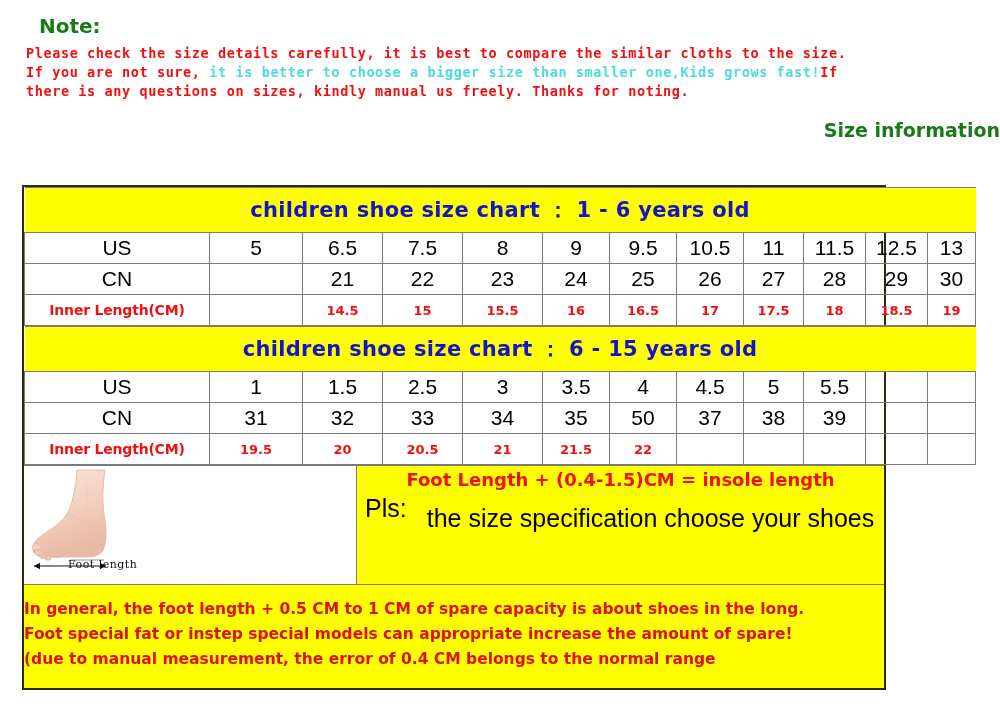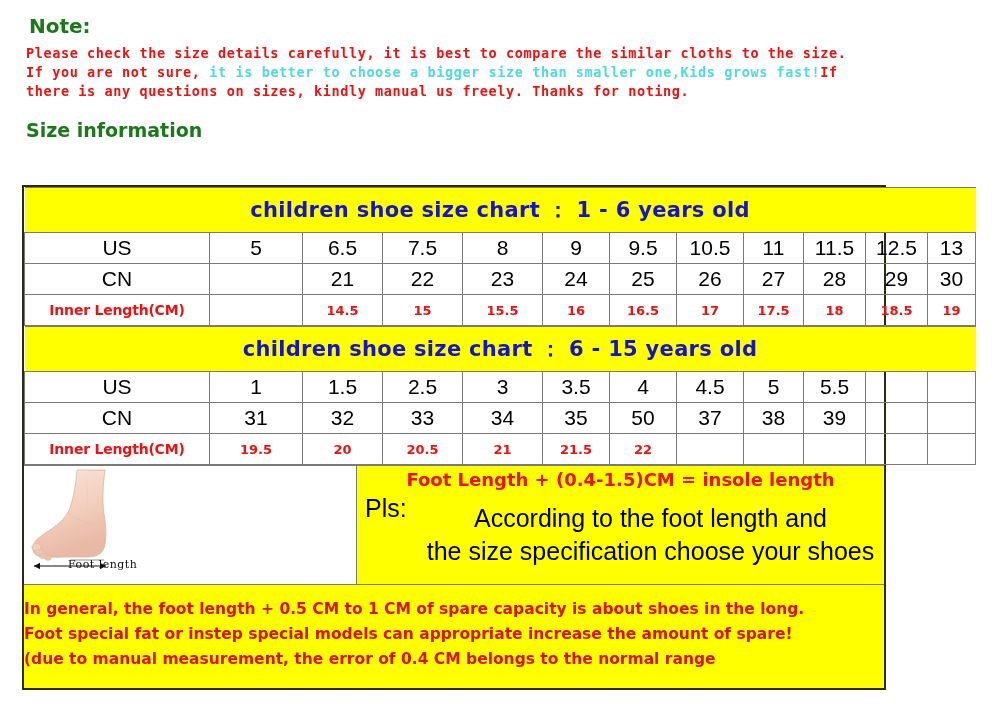--- a/index.html
+++ b/index.html
@@ -18,39 +18,40 @@
   
   .note-wrap {
     padding: 14px 0 0 26px;
   }
   .note-title {
     font-family: "DejaVu Sans", sans-serif;
     font-weight: bold;
     font-size: 20px;
     color: #1a7a1a;
     letter-spacing: 0px;
-    margin: 0 0 6px 3px;
+    margin: 0 0 6px 13px;
   }
   .note-lines {
     font-family: "DejaVu Sans Mono", monospace;
     font-size: 13.5px;
     font-weight: bold;
     line-height: 19px;
     letter-spacing: 0.6px;
     color: #ee1111;
     white-space: nowrap;
   }
   .note-lines .cyan { color: #4ddbdb; }
 
   .size-info {
     font-family: "DejaVu Sans", sans-serif;
     font-weight: bold;
     font-size: 19px;
     color: #1a7a1a;
     margin: 18px 0 0 26px;
+    text-align: right;
   }
 
   
   .chart-box {
     position: absolute;
     left: 22px;
     top: 185px;
     width: 864px;
     border: 2px solid #2b2b16;
     box-sizing: border-box;
@@ -359,21 +360,20 @@
         <path d="M4 98 l6 -3.2 v6.4 Z" fill="#111111"></path>
         <path d="M76 98 l-6 -3.2 v6.4 Z" fill="#111111"></path>
         <line x1="40" y1="92" x2="74" y2="92" stroke="#777777" stroke-width="0.8"></line>
       </svg>
       <div class="foot-label">Foot length</div>
     </div>
     <div class="pls-cell">
       <div class="foot-formula">Foot Length + (0.4-1.5)CM = insole length</div>
       <div class="pls-word">Pls:</div>
       <div class="pls-body">
-        <div>According to the foot length and</div>
         <div>the size specification choose your shoes</div>
       </div>
     </div>
   </div>
 
   <div class="bottom-note">
     <div>In general, the foot length + 0.5 CM to 1 CM of spare capacity is about shoes in the long.</div>
     <div>Foot special fat or instep special models can appropriate increase the amount of spare!</div>
     <div>(due to manual measurement, the error of 0.4 CM belongs to the normal range</div>
   </div>

